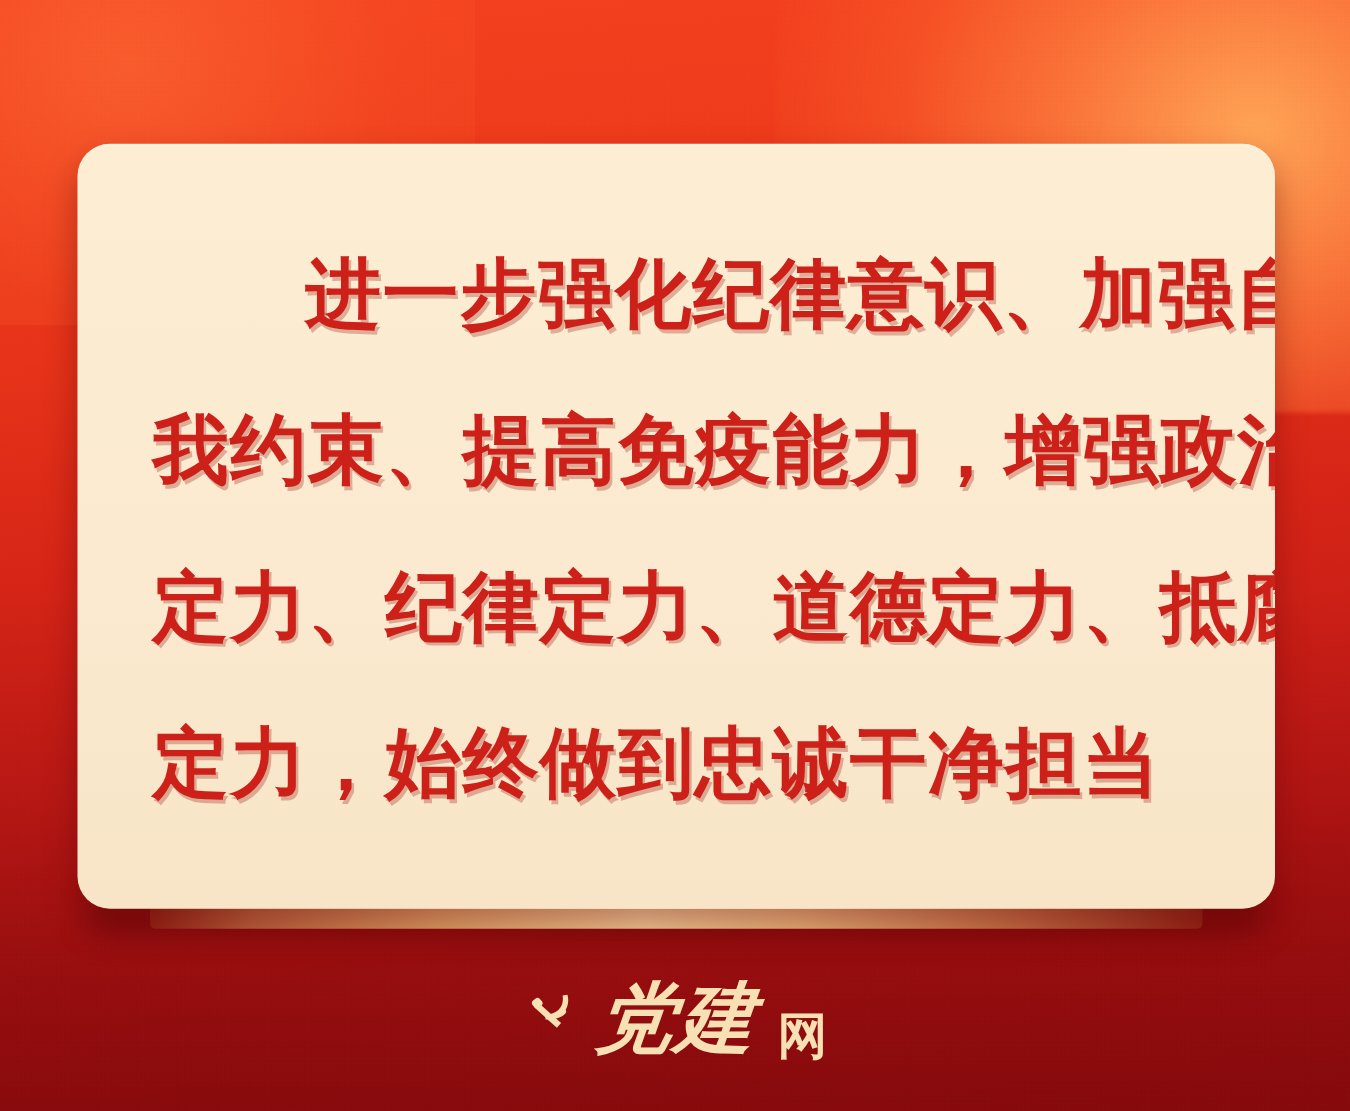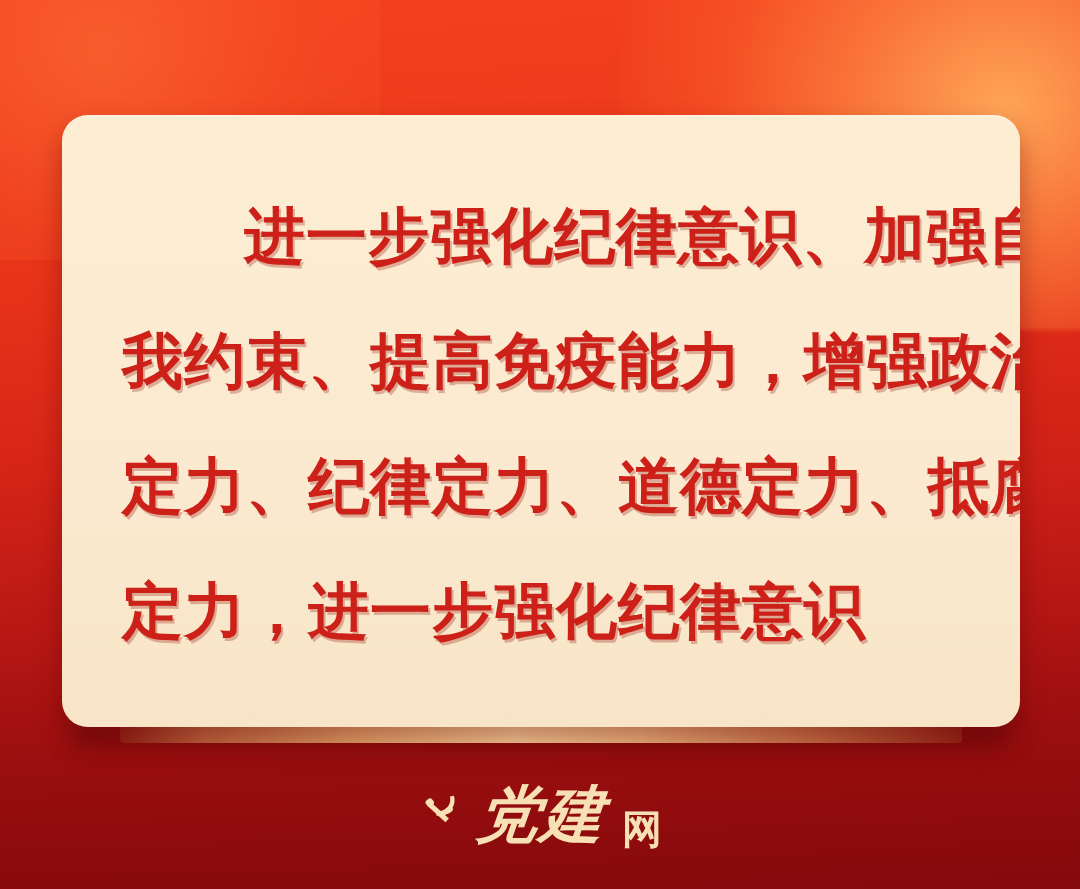--- a/index.html
+++ b/index.html
@@ -204,21 +204,21 @@
   <div class="bg-noise"></div>
 
   <div class="card-wrap">
     <div class="card-shadow"></div>
     <div class="card-plinth"></div>
     <div class="card">
       <div class="quote">
         <span class="quote-line indent">进一步强化纪律意识、加强自</span>
         <span class="quote-line">我约束、提高免疫能力，增强政治</span>
         <span class="quote-line">定力、纪律定力、道德定力、抵腐</span>
-        <span class="quote-line">定力，进一步强化纪律意识</span>
+        <span class="quote-line">定力，始终做到忠诚干净担当</span>
       </div>
     </div>
   </div>
 
   <div class="footer-logo">
     <svg class="emblem" viewBox="0 0 64 64" aria-hidden="true">
       <g fill="#f7e0b4">
         <path d="M50 8c1.6 5.6 1.2 12-2.4 17.6C43.6 31.6 37 35.6 29 36.6l-0.2-6.6c6-1 10.8-3.8 13.6-8.1 2.6-4 3-8.6 2.2-12.9L50 8z"></path>
         <path d="M47.4 24.2c1.2 1 1.6 2.6 0.9 3.9-1 1.9-3.7 3.8-7.5 5.2-4.6 1.7-9.9 2.5-15.2 2.4l0.1-5.6c4.8 0.1 9.5-0.6 13.4-2 3-1.1 5.1-2.5 6-3.6 0.6-0.7 1.6-0.8 2.3-0.3z"></path>
         <path d="M14.5 20.8l5.3-4.6 22.4 24.9-5.3 4.6L14.5 20.8z" transform="rotate(-6 28 33)"></path>

